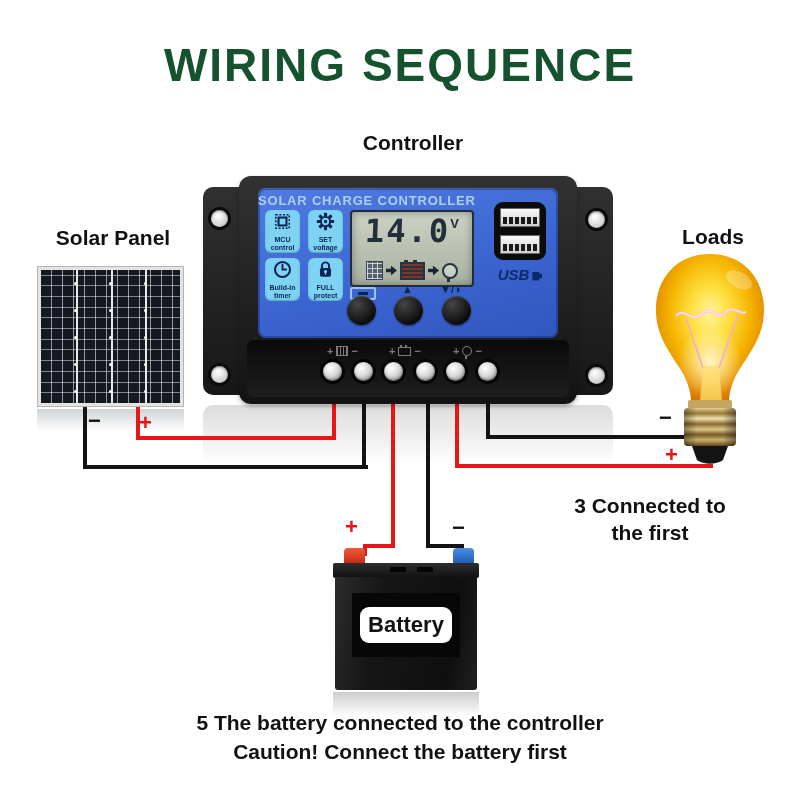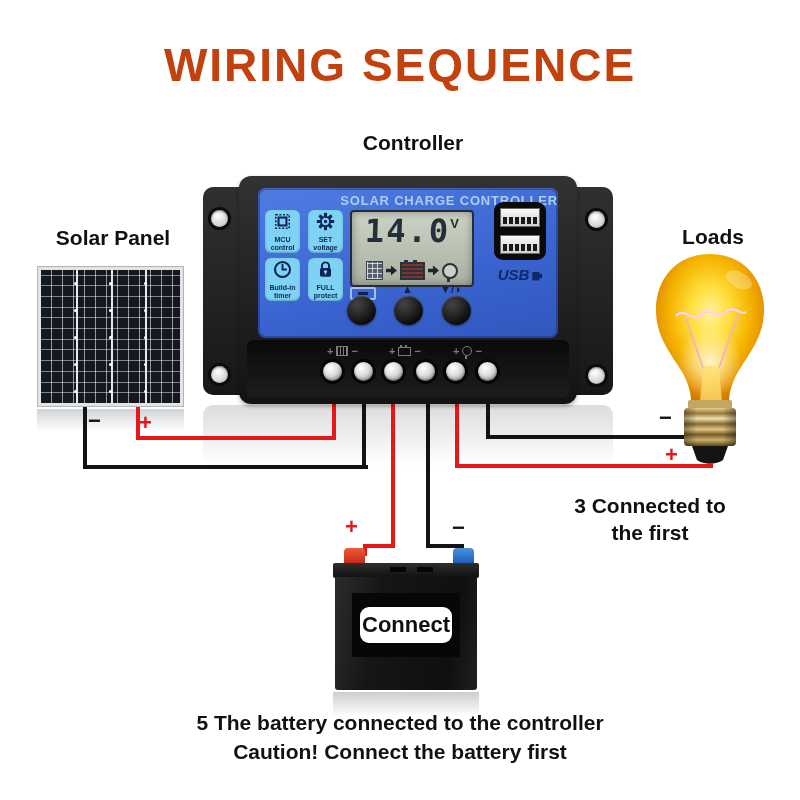--- a/index.html
+++ b/index.html
@@ -1,21 +1,21 @@
 <!DOCTYPE html>
 <html><head>
 <meta charset="utf-8">
 <style>
   html,body{margin:0;padding:0;background:#fff;}
   .stage{position:relative;width:800px;height:800px;background:#fff;overflow:hidden;
          font-family:"Liberation Sans", sans-serif;color:#111;}
 
   
   .title{position:absolute;left:0;right:0;top:38px;text-align:center;
-         font-size:46px;font-weight:bold;letter-spacing:2px;color:#c2410c;}
+         font-size:46px;font-weight:bold;letter-spacing:2px;color:#14532d;}
   .lbl{position:absolute;font-size:21px;font-weight:600;color:#111;text-align:center;}
   #lbl-controller{left:333px;top:131px;width:160px;}
   #lbl-solar{left:33px;top:226px;width:160px;}
   #lbl-loads{left:653px;top:225px;width:120px;}
 
   
   .refl{position:absolute;z-index:0;}
   #refl-ctrl{left:203px;top:405px;width:410px;height:60px;border-radius:10px;
     background:linear-gradient(180deg,rgba(140,140,140,.30),rgba(255,255,255,0));}
   #refl-panel{left:37px;top:409px;width:147px;height:22px;
@@ -32,21 +32,21 @@
        background:linear-gradient(180deg,#323232,#131313);box-shadow:0 2px 4px rgba(0,0,0,.35);}
   .screw{position:absolute;width:17px;height:17px;border-radius:50%;
        background:radial-gradient(circle at 40% 35%,#ffffff,#d2d2d2 65%,#9a9a9a);
        box-shadow:0 0 0 3px #0b0b0b, inset 0 1px 2px rgba(0,0,0,.45);}
   #screw1{left:8px;top:34px;} #screw2{left:8px;top:190px;}
   #screw3{right:8px;top:35px;} #screw4{right:8px;top:191px;}
 
   .face{position:absolute;left:55px;top:12px;width:300px;height:150px;border-radius:8px;
        background:linear-gradient(165deg,#4f7ce2,#3a63cf 60%,#3157bd);
        box-shadow:inset 0 0 0 2px rgba(20,40,120,.45), inset 0 1px 0 rgba(255,255,255,.22);}
-  .face-title{position:absolute;top:5px;left:0;right:0;text-align:right;font-size:13px;
+  .face-title{position:absolute;top:5px;left:0;right:0;text-align:left;font-size:13px;
        letter-spacing:.8px;color:#aecdf2;font-weight:600;white-space:nowrap;}
 
   .tile{position:absolute;width:35px;height:43px;background:#7ed2f2;border-radius:6px;
        display:flex;flex-direction:column;align-items:center;justify-content:center;gap:1px;
        color:#0c2454;box-shadow:inset 0 -1px 2px rgba(0,40,90,.3);}
   #tile1{left:7px;top:22px;} #tile2{left:50px;top:22px;}
   #tile3{left:7px;top:70px;} #tile4{left:50px;top:70px;}
   .tl{font-size:7px;font-weight:bold;line-height:7.5px;text-align:center;}
 
   .lcd{position:absolute;left:92px;top:22px;width:120px;height:73px;border-radius:4px;
@@ -344,21 +344,21 @@
   </svg>
 
   <div id="battery">
     <div class="bat-term pos"></div>
     <div class="bat-term neg"></div>
     <div class="bat-lid"></div>
     <div class="vent" id="vent1"></div>
     <div class="vent" id="vent2"></div>
     <div class="bat-body">
       <div class="bat-panel">
-        <div class="bat-label">Connect</div>
+        <div class="bat-label">Battery</div>
       </div>
     </div>
   </div>
 
   <div class="wire wblk" style="left:83px;top:407px;width:4px;height:62px;"></div>
   <div class="wire wblk" style="left:83px;top:465px;width:285px;height:4px;"></div>
   <div class="wire wblk" style="left:362px;top:402px;width:4px;height:67px;"></div>
   <div class="wire wred" style="left:136px;top:407px;width:4px;height:33px;"></div>
   <div class="wire wred" style="left:136px;top:436px;width:200px;height:4px;"></div>
   <div class="wire wred" style="left:332px;top:402px;width:4px;height:38px;"></div>

